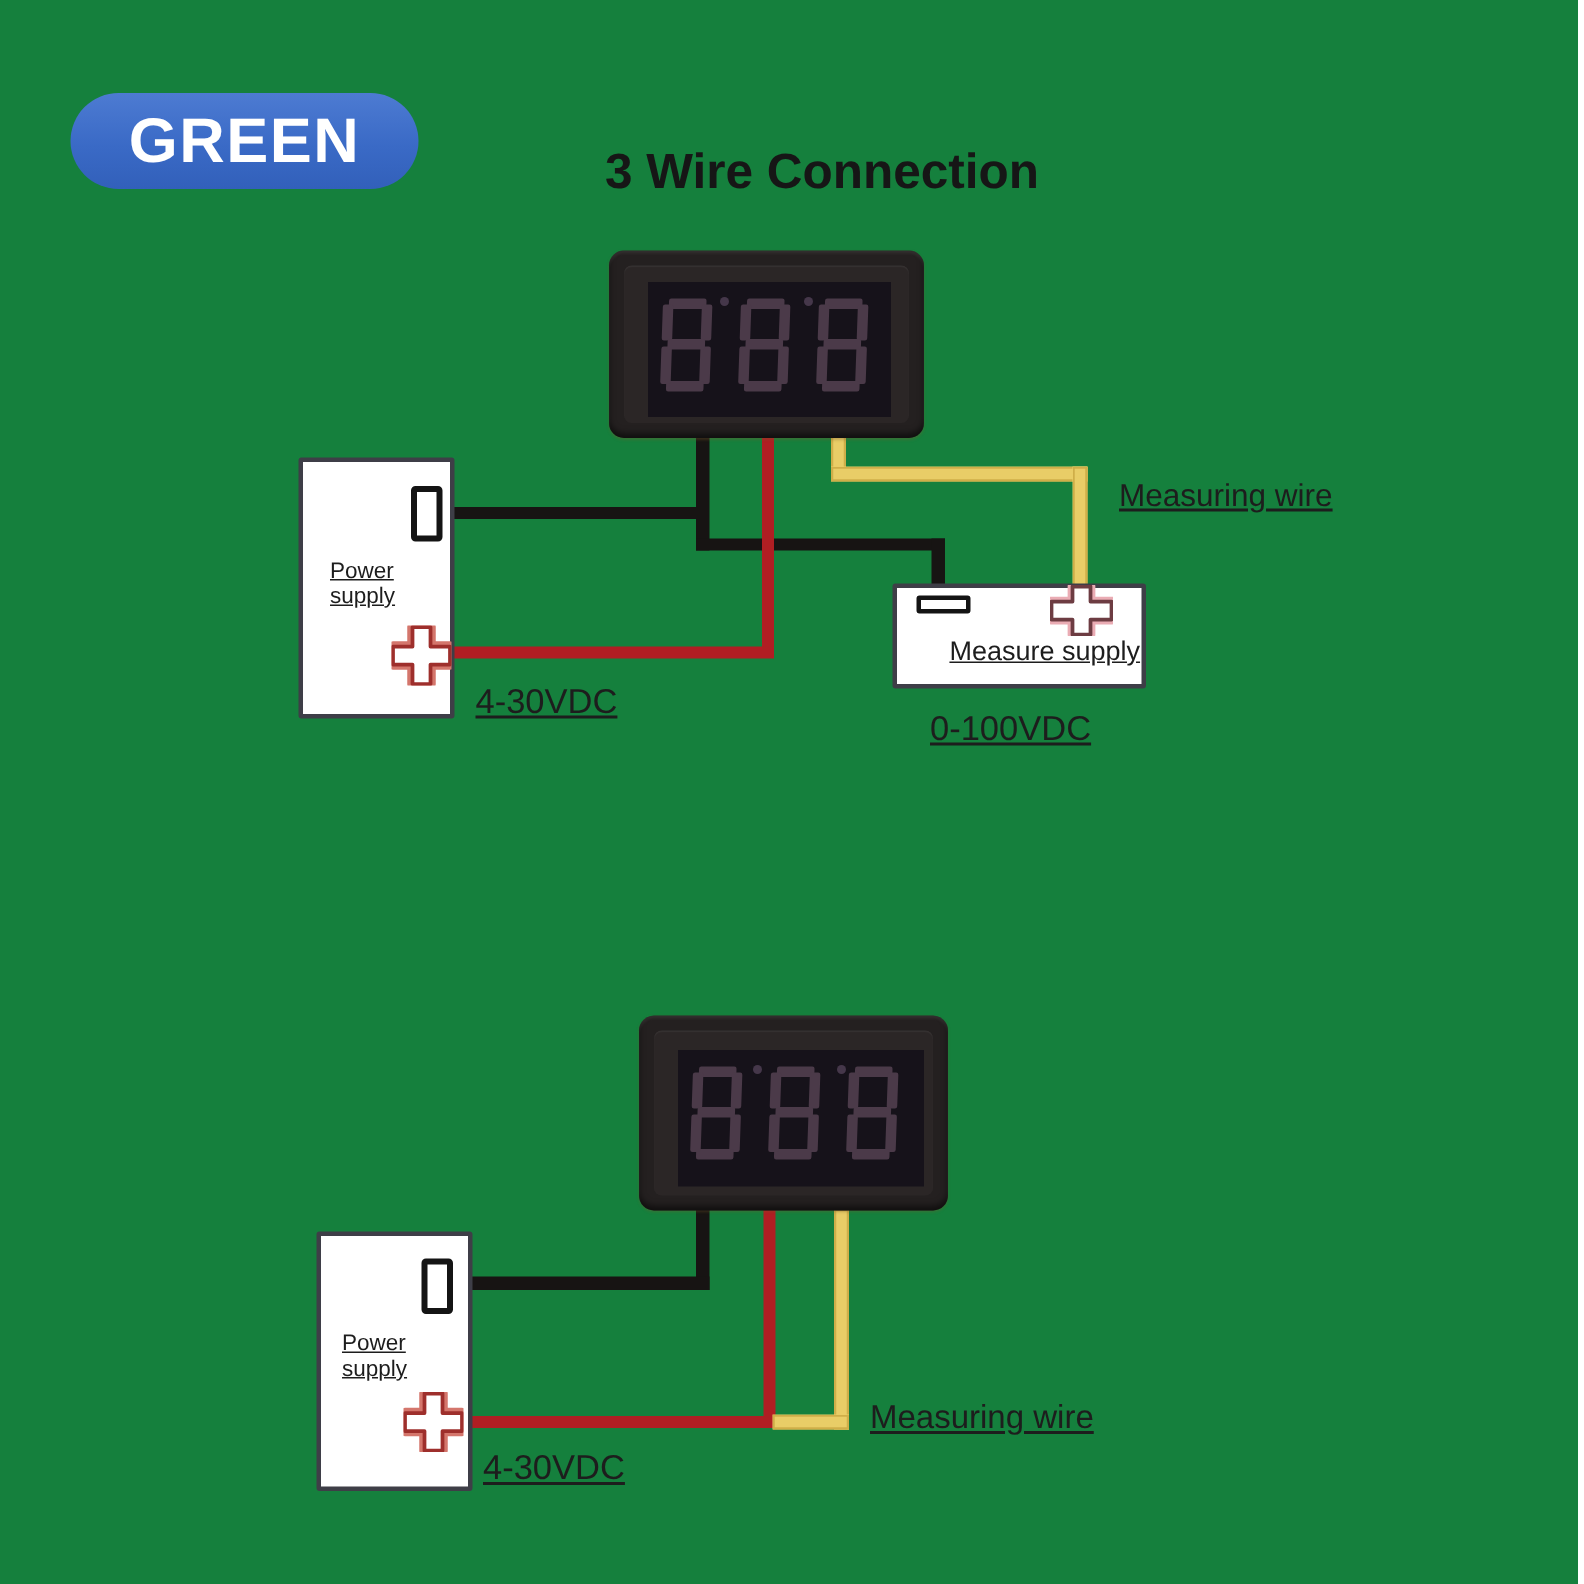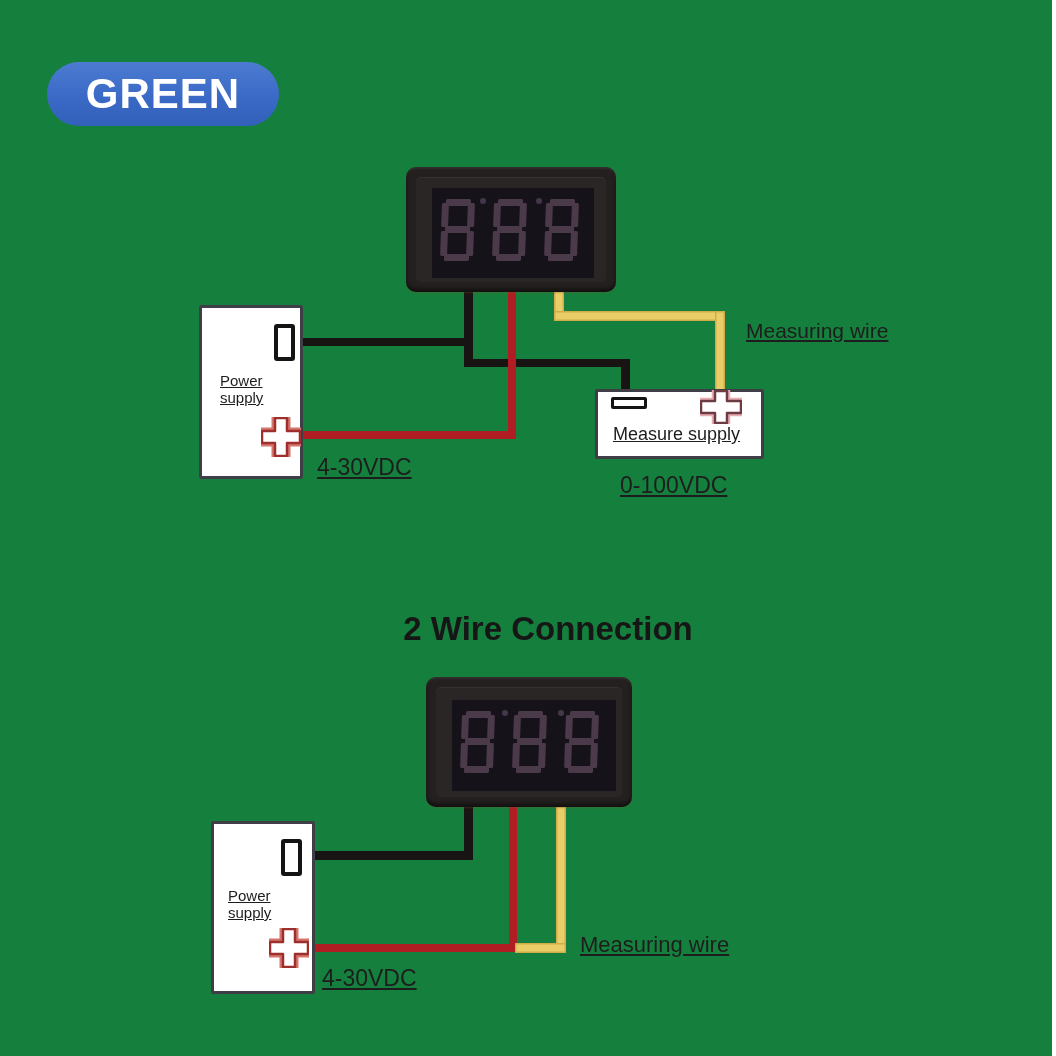--- a/index.html
+++ b/index.html
@@ -60,20 +60,21 @@
 </style>
 </head>
 <body>
 
 <div class="canvas">
 
   <div class="badge">
     <span>GREEN</span>
   </div>
 
+  <div class="sec-title" style="top:95px;">3 Wire Connection</div>
 
   <div class="wire w-black" style="left:464px; top:290px; width:9px;  height:77px;"></div>
   <div class="wire w-black" style="left:287px; top:338px; width:181px; height:8px;"></div>
   <div class="wire w-black" style="left:464px; top:359px; width:166px; height:8px;"></div>
   <div class="wire w-black" style="left:621px; top:359px; width:9px;  height:38px;"></div>
 
   <div class="wire w-red" style="left:508px; top:290px; width:8px; height:148px;"></div>
   <div class="wire w-red" style="left:299px; top:431px; width:217px; height:8px;"></div>
 
   <div class="wire w-yellow" style="left:554px; top:290px; width:10px; height:30px;"></div>
@@ -123,26 +124,25 @@
     <path d="M14,1 h12 v13 h13 v12 h-13 v13 h-12 v-13 h-13 v-12 h13 z" fill="#ffffff" stroke="#9e2f2c" stroke-width="2.5" stroke-linejoin="round"></path>
   </svg>
   <div class="lbl lbl-lg" style="left:317px; top:454px;">4-30VDC</div>
 
   <div class="supply-box" style="left:595px; top:389px; width:163px; height:64px;"></div>
   <div class="minus-h" style="left:611px; top:397px; width:30px; height:6px;"></div>
   <svg class="abs" style="left:700px; top:390px;" width="42" height="34" viewBox="0 0 42 34">
     <path d="M15,1 h12 v10 h14 v12 h-14 v10 h-12 v-10 h-14 v-12 h14 z" fill="#ffffff" stroke="#eaacb4" stroke-width="6.5" stroke-linejoin="round"></path>
     <path d="M15,1 h12 v10 h14 v12 h-14 v10 h-12 v-10 h-14 v-12 h14 z" fill="#ffffff" stroke="#6d3c42" stroke-width="2.5" stroke-linejoin="round"></path>
   </svg>
-  <div class="lbl lbl-md" style="left:595px; top:424px; width:163px; text-align:center;">Measure supply</div>
+  <div class="lbl lbl-md" style="left:595px; top:424px; width:163px; text-align:center;padding-left:20px;">Measure supply</div>
   <div class="lbl lbl-lg" style="left:620px; top:472px;">0-100VDC</div>
 
   <div class="lbl" style="left:746px; top:319px; font-size:21px;">Measuring wire</div>
 
-  <div class="sec-title" style="top:610px;">2 Wire Connection</div>
 
   <div class="wire w-black" style="left:464px; top:806px; width:9px; height:54px;"></div>
   <div class="wire w-black" style="left:303px; top:851px; width:170px; height:9px;"></div>
 
   <div class="wire w-red" style="left:509px; top:806px; width:8px; height:146px;"></div>
   <div class="wire w-red" style="left:305px; top:944px; width:212px; height:8px;"></div>
 
   <div class="wire w-yellow" style="left:556px; top:806px; width:10px; height:147px;"></div>
   <div class="wire w-yellow" style="left:515px; top:943px; width:51px; height:10px;"></div>
 

